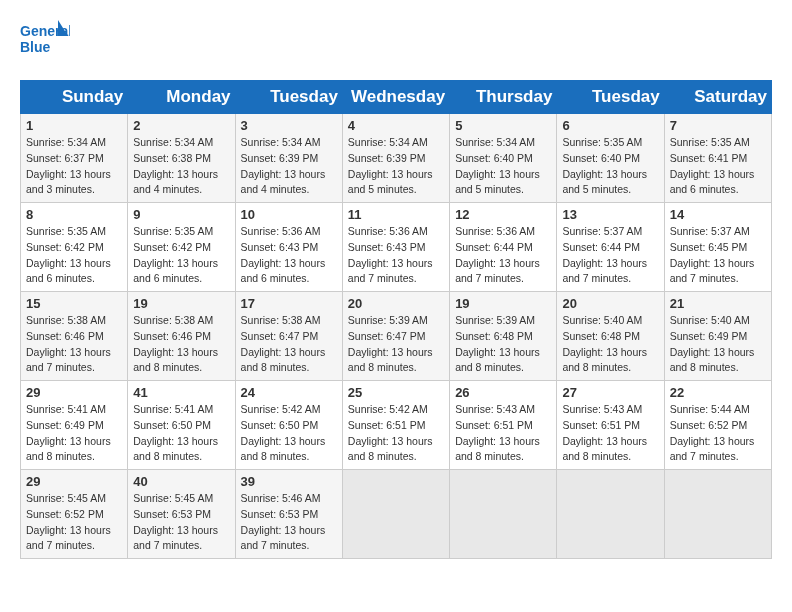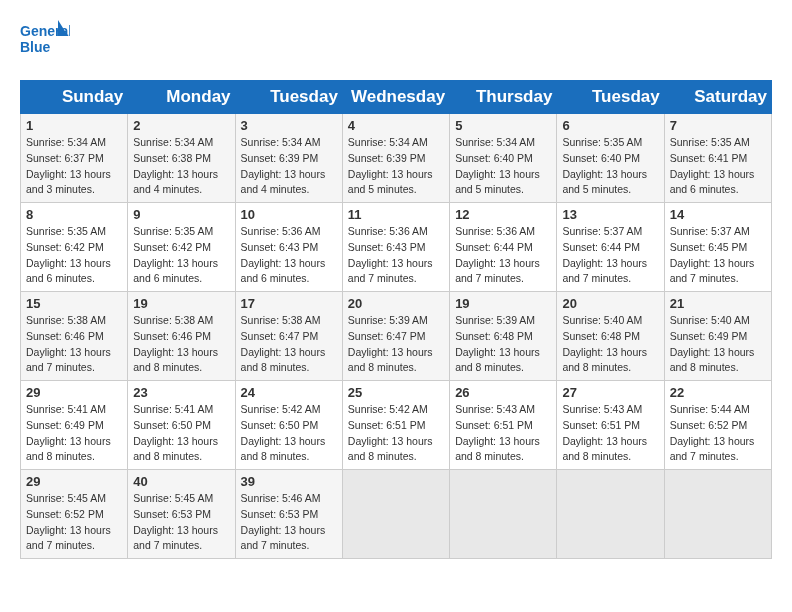--- a/index.html
+++ b/index.html
@@ -193,21 +193,21 @@
           <span class="day-num">21</span>
           <div class="day-info">Sunrise: 5:40 AM<br>Sunset: 6:49 PM<br>Daylight: 13 hours and 8 minutes.</div>
         </td>
       </tr>
       <tr>
         <td>
           <span class="day-num">29</span>
           <div class="day-info">Sunrise: 5:41 AM<br>Sunset: 6:49 PM<br>Daylight: 13 hours and 8 minutes.</div>
         </td>
         <td>
-          <span class="day-num">23</span>
+          <span class="day-num">41</span>
           <div class="day-info">Sunrise: 5:41 AM<br>Sunset: 6:50 PM<br>Daylight: 13 hours and 8 minutes.</div>
         </td>
         <td>
           <span class="day-num">24</span>
           <div class="day-info">Sunrise: 5:42 AM<br>Sunset: 6:50 PM<br>Daylight: 13 hours and 8 minutes.</div>
         </td>
         <td>
           <span class="day-num">25</span>
           <div class="day-info">Sunrise: 5:42 AM<br>Sunset: 6:51 PM<br>Daylight: 13 hours and 8 minutes.</div>
         </td>

